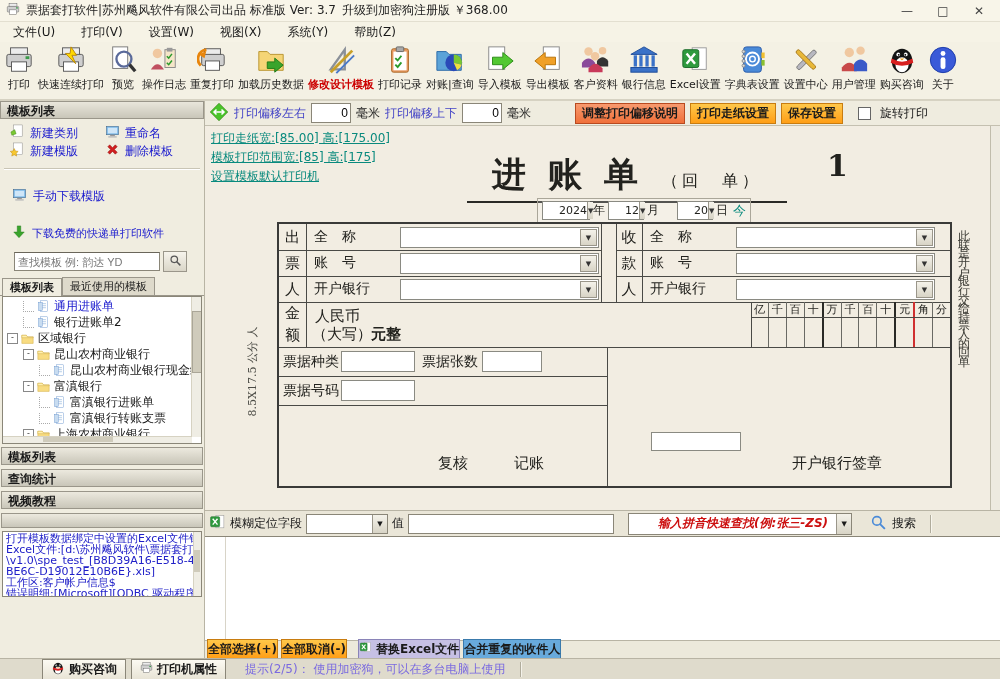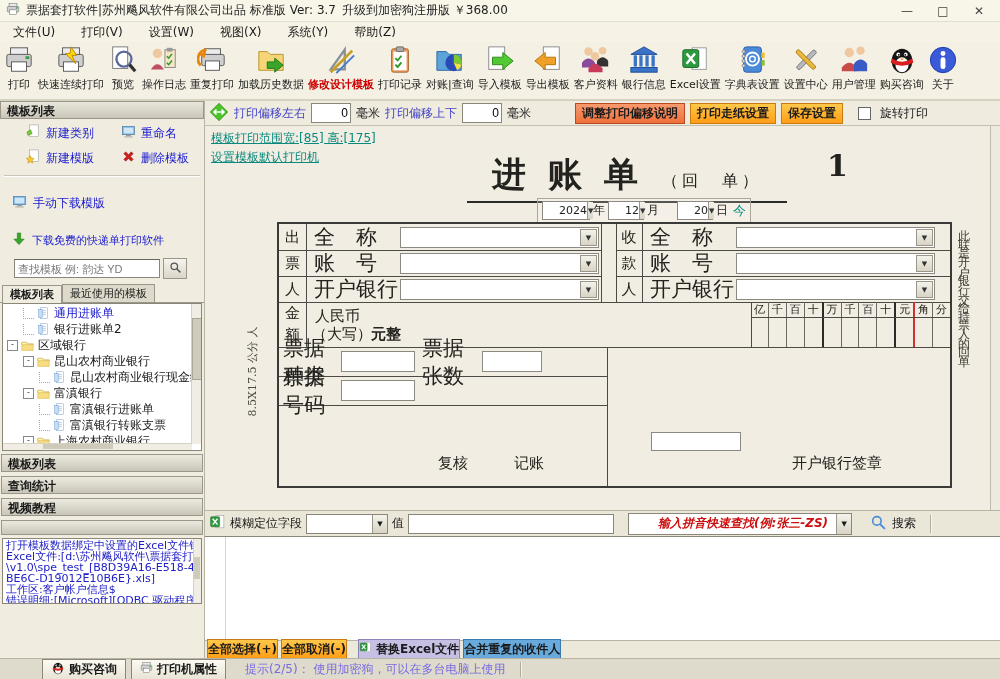--- a/index.html
+++ b/index.html
@@ -20,21 +20,21 @@
     display:flex;align-items:flex-start;border-bottom:2px solid #D6D2C2;box-sizing:border-box;padding-left:2px;}
   .tb-item{display:flex;flex-direction:column;align-items:center;padding:2px 2px 0 2px;}
   .tb-ico{height:32px;display:flex;align-items:center;justify-content:center;}
   .tb-label{font-size:11px;white-space:nowrap;margin-top:1px;}
   .tb-label.red{color:#CC0000;font-weight:bold;}
   
   .sidebar{position:absolute;left:0;top:101px;width:205px;height:557px;background:#F0EDE0;
     border-right:1px solid #B8B4A4;box-sizing:border-box;}
   .panel-hdr{height:18px;background:linear-gradient(#E9E6DB,#C9C6B9);border:1px solid #9A968A;
     font-weight:bold;padding:1px 6px;box-sizing:border-box;}
-  .sb-links{display:grid;grid-template-columns:95px 95px;padding:5px 6px 2px 26px;row-gap:7px;}
+  .sb-links{display:grid;grid-template-columns:95px 95px;padding:5px 6px 2px 10px;}
   .sb-link{display:flex;align-items:center;gap:5px;color:#1A1ACE;cursor:pointer;white-space:nowrap;}
   .sb-sep{border-top:1px solid #C9C5B5;border-bottom:1px solid #FFF;margin:6px 4px;}
   .sb-dl{display:flex;align-items:center;gap:6px;color:#1A1ACE;padding:3px 0 3px 12px;white-space:nowrap;margin-top:14px;}
   .sb-dl.small{font-size:11px;}
   .sb-search{display:flex;align-items:center;gap:3px;padding:6px 0 4px 14px;}
   .sb-search input{width:138px;height:17px;border:1px solid #8A8678;border-top-color:#6A665A;
     font-size:11px;padding:0 3px;background:#fff;}
   .sb-search input::placeholder{color:#777;}
   .sb-search .mag{width:22px;height:19px;background:linear-gradient(#F6F4EC,#DAD6C8);
     border:1px solid #9A968A;display:flex;align-items:center;justify-content:center;}
@@ -96,21 +96,21 @@
   .mcombo{position:relative;height:17px;background:#fff;border:1px solid #8A8A82;display:flex;align-items:center;}
   .mcombo .v{font-size:11px;padding-left:16px;flex:1;font-family:"DejaVu Sans",sans-serif;}
   .mcombo .b{width:14px;height:100%;background:linear-gradient(#F4F2EA,#D8D4C6);border-left:1px solid #9A968A;
     font-size:7px;display:flex;align-items:center;justify-content:center;color:#333;}
   .today{color:#0A8A7E;font-size:13px;margin-left:2px;}
   .bill-table{position:absolute;left:72px;top:96px;width:671px;height:262px;border:2px solid #3A3A38;box-sizing:content-box;}
   .vl,.hl{position:absolute;background:#4A4A46;}
   .vl{width:1px;} .hl{height:1px;}
   .bt-head{position:absolute;display:flex;flex-direction:column;align-items:center;justify-content:space-around;
     font-size:15px;}
-  .bt-label{position:absolute;height:26px;display:flex;align-items:center;font-size:21px;}
+  .bt-label{position:absolute;height:26px;display:flex;align-items:center;font-size:14px;}
   .pcombo{position:absolute;height:19px;background:#fff;border:1px solid #8A8A82;}
   .pcombo .db{position:absolute;right:1px;top:1px;bottom:1px;width:15px;background:linear-gradient(#F4F2EA,#D8D4C6);
     border:1px solid #9A968A;font-size:7px;display:flex;align-items:center;justify-content:center;color:#333;}
   .amt-txt{position:absolute;font-size:15px;}
   .digit-grid{position:absolute;left:472px;top:78px;width:199px;height:45px;display:flex;flex-direction:column;}
   .dg-row{display:flex;}
   .dg-row.hdr{height:15px;border-bottom:1px solid #4A4A46;}
   .dg-row.body{height:29px;}
   .dg-cell{flex:1;border-left:1px solid #6A6A64;font-size:11px;display:flex;align-items:center;justify-content:center;}
   .dg-cell:first-child{border-left:none;}
@@ -636,20 +636,21 @@
     <span style="width:34px"></span>
     <span class="ob-btn adjust">调整打印偏移说明</span>
     <span class="ob-btn">打印走纸设置</span>
     <span class="ob-btn">保存设置</span>
     <span class="cb"></span>
     <span>旋转打印</span>
   </div>
 
   <div class="docarea paper">
     <div class="doc-links" style="font-family:'DejaVu Sans',sans-serif;">
+      <span class="doc-link">打印走纸宽:[85.00] 高:[175.00]</span>
       <span class="doc-link">模板打印范围宽:[85] 高:[175]</span>
       <span class="doc-link">设置模板默认打印机</span>
     </div>
 
     <div class="bill-title-row">
       <span class="bill-title">进账单</span>
       <span class="bill-sub">（回　单）</span>
     </div>
     <div class="bill-no">1</div>
 

